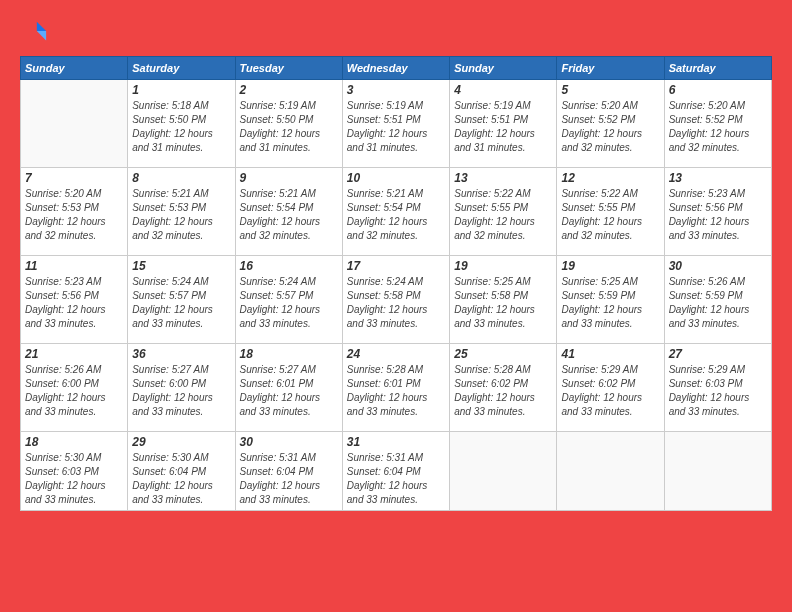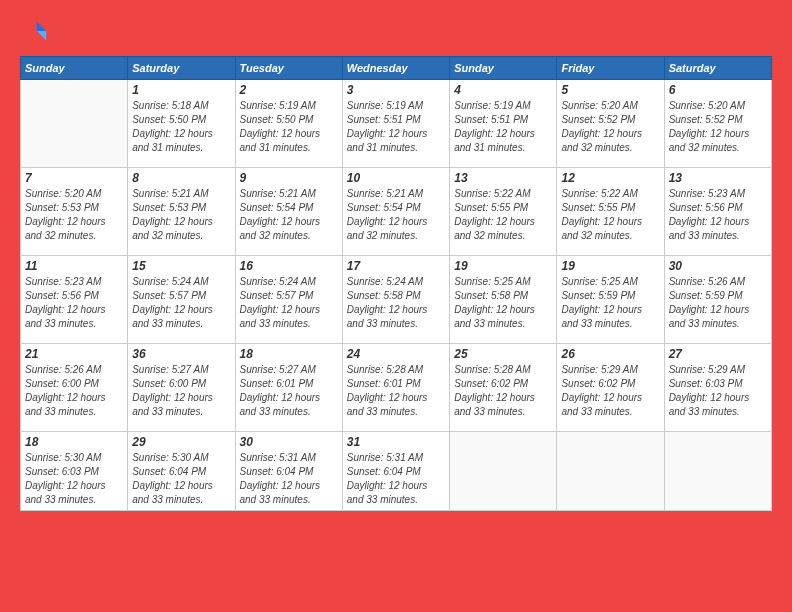--- a/index.html
+++ b/index.html
@@ -238,21 +238,21 @@
           </td>
           <td>
             <span class="day-num">24</span>
             <div class="day-info">Sunrise: 5:28 AM<br>Sunset: 6:01 PM<br>Daylight: 12 hours<br>and 33 minutes.</div>
           </td>
           <td>
             <span class="day-num">25</span>
             <div class="day-info">Sunrise: 5:28 AM<br>Sunset: 6:02 PM<br>Daylight: 12 hours<br>and 33 minutes.</div>
           </td>
           <td>
-            <span class="day-num">26</span>
+            <span class="day-num">41</span>
             <div class="day-info">Sunrise: 5:29 AM<br>Sunset: 6:02 PM<br>Daylight: 12 hours<br>and 33 minutes.</div>
           </td>
           <td>
             <span class="day-num">27</span>
             <div class="day-info">Sunrise: 5:29 AM<br>Sunset: 6:03 PM<br>Daylight: 12 hours<br>and 33 minutes.</div>
           </td>
         </tr>
         <tr class="last-row">
           <td>
             <span class="day-num">18</span>

